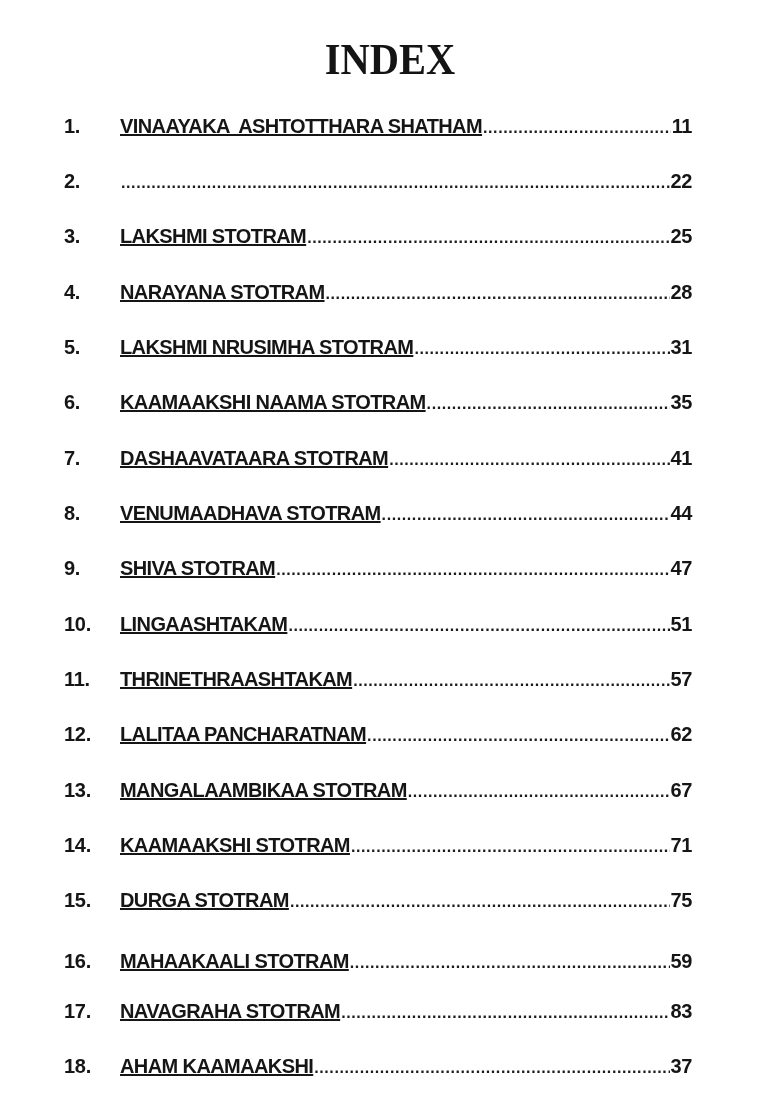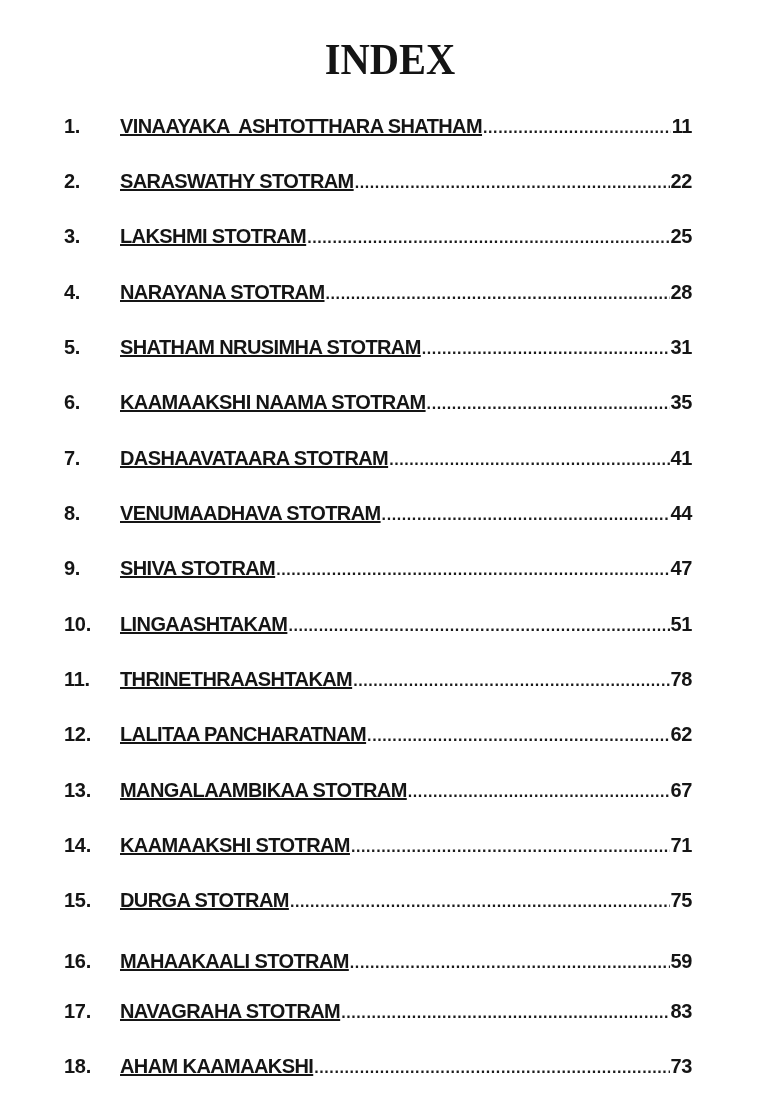--- a/index.html
+++ b/index.html
@@ -40,39 +40,38 @@
 
   <div class="toc">
     <div class="entry" style="top:115px">
       <span class="num">1.</span>
       <span class="label">VINAAYAKA  ASHTOTTHARA SHATHAM</span>
       <span class="leader"></span>
       <span class="page-no">11</span>
     </div>
     <div class="entry" style="top:170px">
       <span class="num">2.</span>
-      <span class="label">SARASWATHY STOTRAM</span>
       <span class="leader"></span>
       <span class="page-no">22</span>
     </div>
     <div class="entry" style="top:225px">
       <span class="num">3.</span>
       <span class="label">LAKSHMI STOTRAM</span>
       <span class="leader"></span>
       <span class="page-no">25</span>
     </div>
     <div class="entry" style="top:281px">
       <span class="num">4.</span>
       <span class="label">NARAYANA STOTRAM</span>
       <span class="leader"></span>
       <span class="page-no">28</span>
     </div>
     <div class="entry" style="top:336px">
       <span class="num">5.</span>
-      <span class="label">SHATHAM NRUSIMHA STOTRAM</span>
+      <span class="label">LAKSHMI NRUSIMHA STOTRAM</span>
       <span class="leader"></span>
       <span class="page-no">31</span>
     </div>
     <div class="entry" style="top:391px">
       <span class="num">6.</span>
       <span class="label">KAAMAAKSHI NAAMA STOTRAM</span>
       <span class="leader"></span>
       <span class="page-no">35</span>
     </div>
     <div class="entry" style="top:447px">
@@ -96,21 +95,21 @@
     <div class="entry" style="top:613px">
       <span class="num">10.</span>
       <span class="label">LINGAASHTAKAM</span>
       <span class="leader"></span>
       <span class="page-no">51</span>
     </div>
     <div class="entry" style="top:668px">
       <span class="num">11.</span>
       <span class="label">THRINETHRAASHTAKAM</span>
       <span class="leader"></span>
-      <span class="page-no">78</span>
+      <span class="page-no">57</span>
     </div>
     <div class="entry" style="top:723px">
       <span class="num">12.</span>
       <span class="label">LALITAA PANCHARATNAM</span>
       <span class="leader"></span>
       <span class="page-no">62</span>
     </div>
     <div class="entry" style="top:779px">
       <span class="num">13.</span>
       <span class="label">MANGALAAMBIKAA STOTRAM</span>
@@ -138,16 +137,16 @@
     <div class="entry" style="top:1000px">
       <span class="num">17.</span>
       <span class="label">NAVAGRAHA STOTRAM</span>
       <span class="leader"></span>
       <span class="page-no">83</span>
     </div>
     <div class="entry" style="top:1055px">
       <span class="num">18.</span>
       <span class="label">AHAM KAAMAAKSHI</span>
       <span class="leader"></span>
-      <span class="page-no">73</span>
+      <span class="page-no">37</span>
     </div>
   </div>
 </div>
 
 </body></html>

